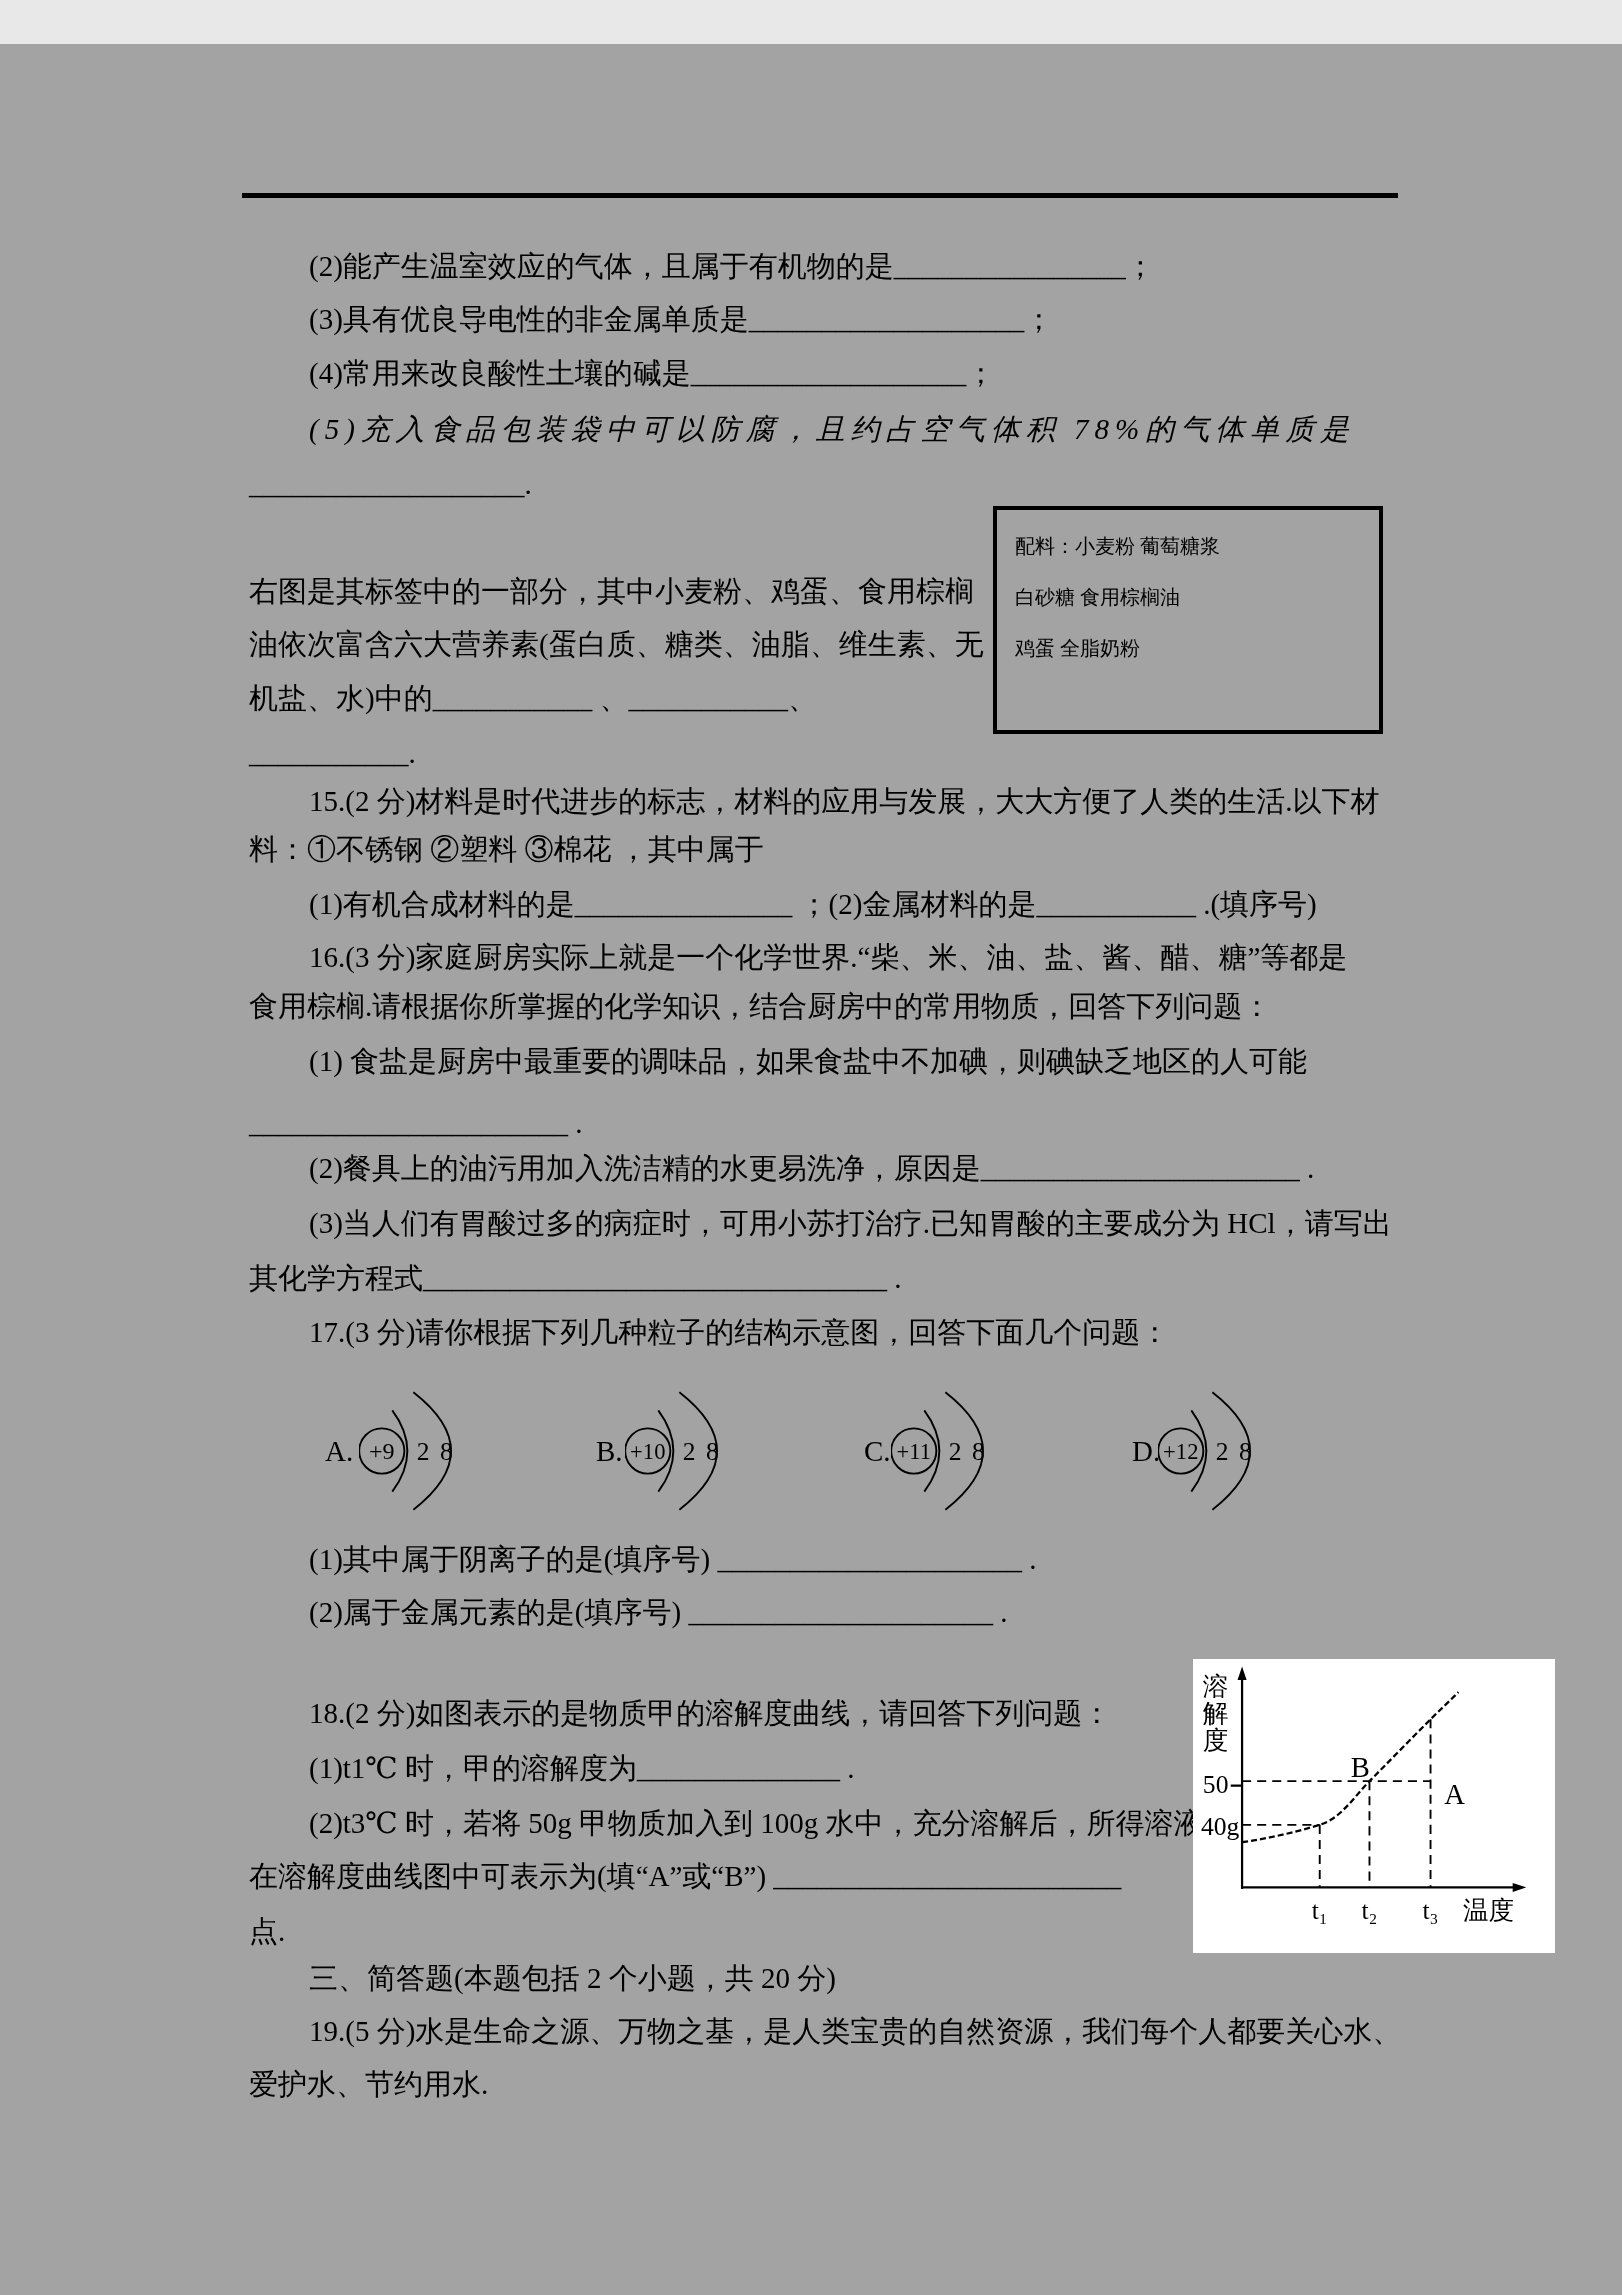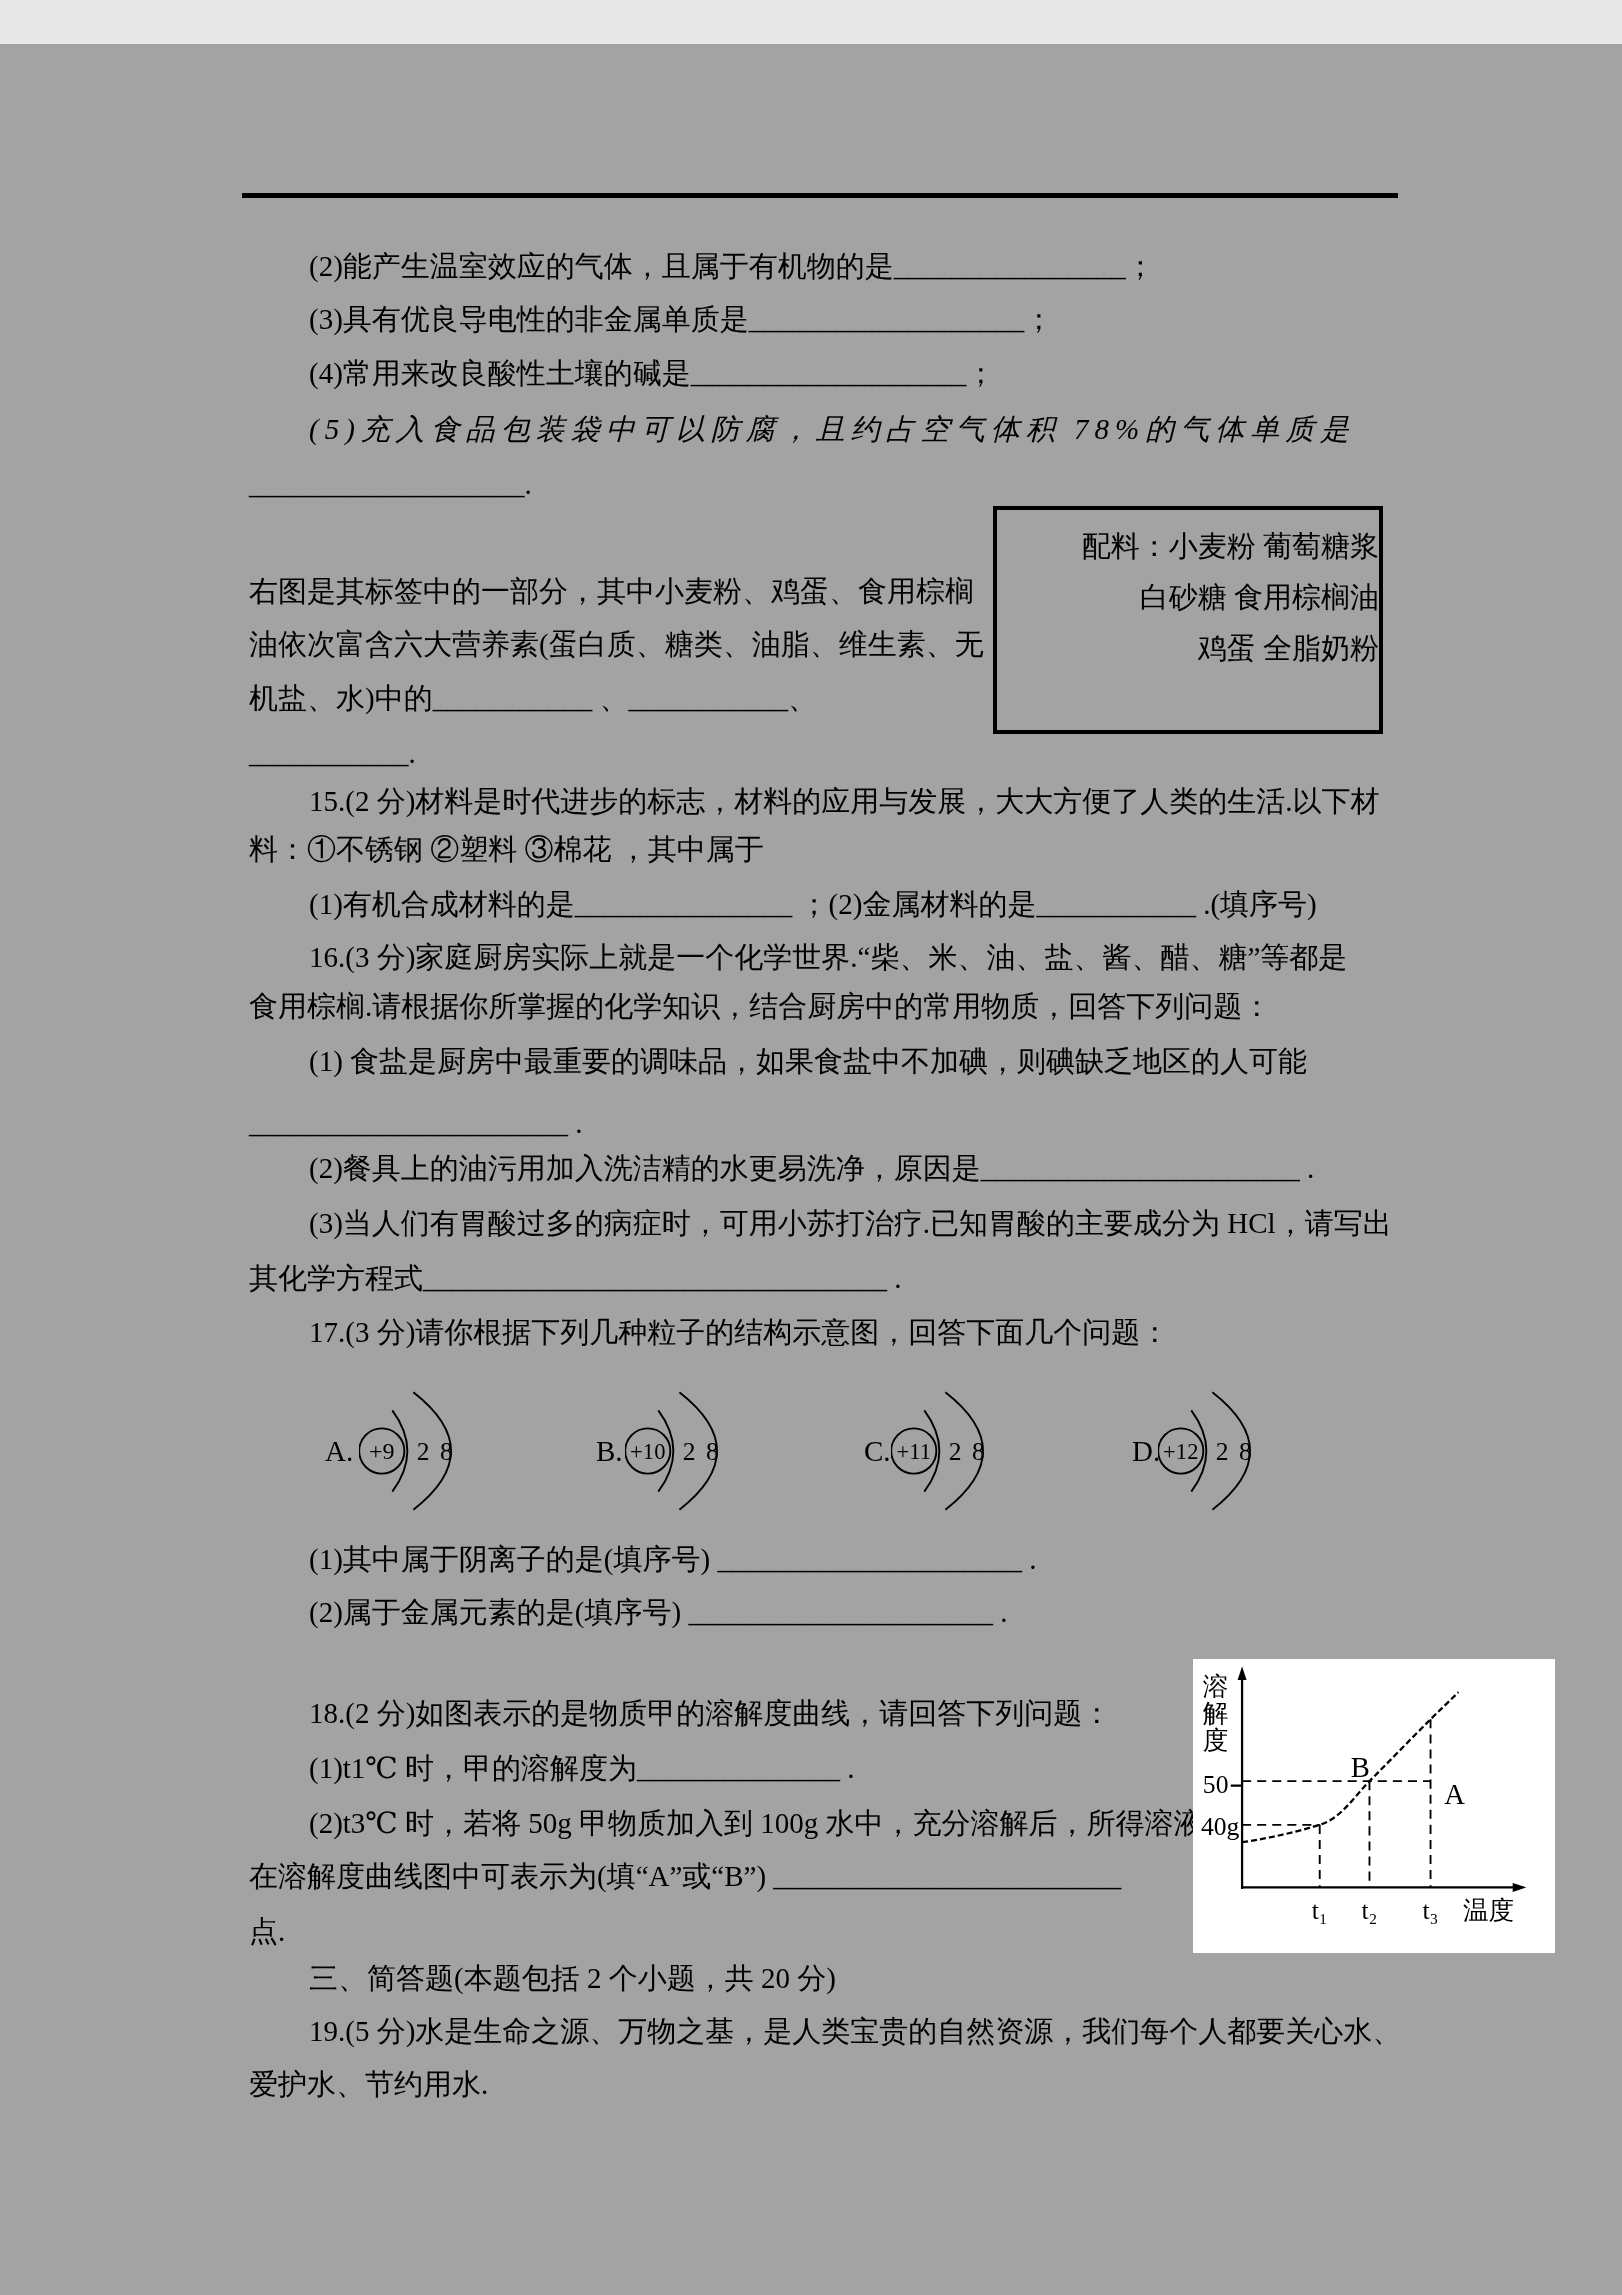--- a/index.html
+++ b/index.html
@@ -27,21 +27,21 @@
     background:#000;
   }
   #label-box{
     position:absolute;left:993px;top:462px;width:390px;height:228px;
     border:4.5px solid #000;box-sizing:border-box;
     padding:10.6px 0 0 18px;
   }
   #label-box .box-line{
     position:static;
     white-space:nowrap;
-    font-size:29px;line-height:51px;height:51px;text-align:right;
+    font-size:20px;line-height:51px;height:51px;
   }
   .particle{position:absolute;}
   .particle-label{
     position:absolute;font-size:29px;line-height:53px;height:53px;white-space:nowrap;
   }
   svg text{font-family:"Liberation Serif","DejaVu Serif",serif;}
   #graph{position:absolute;left:1193px;top:1615px;background:#fff;}
 </style>
 </head>
 <body>

